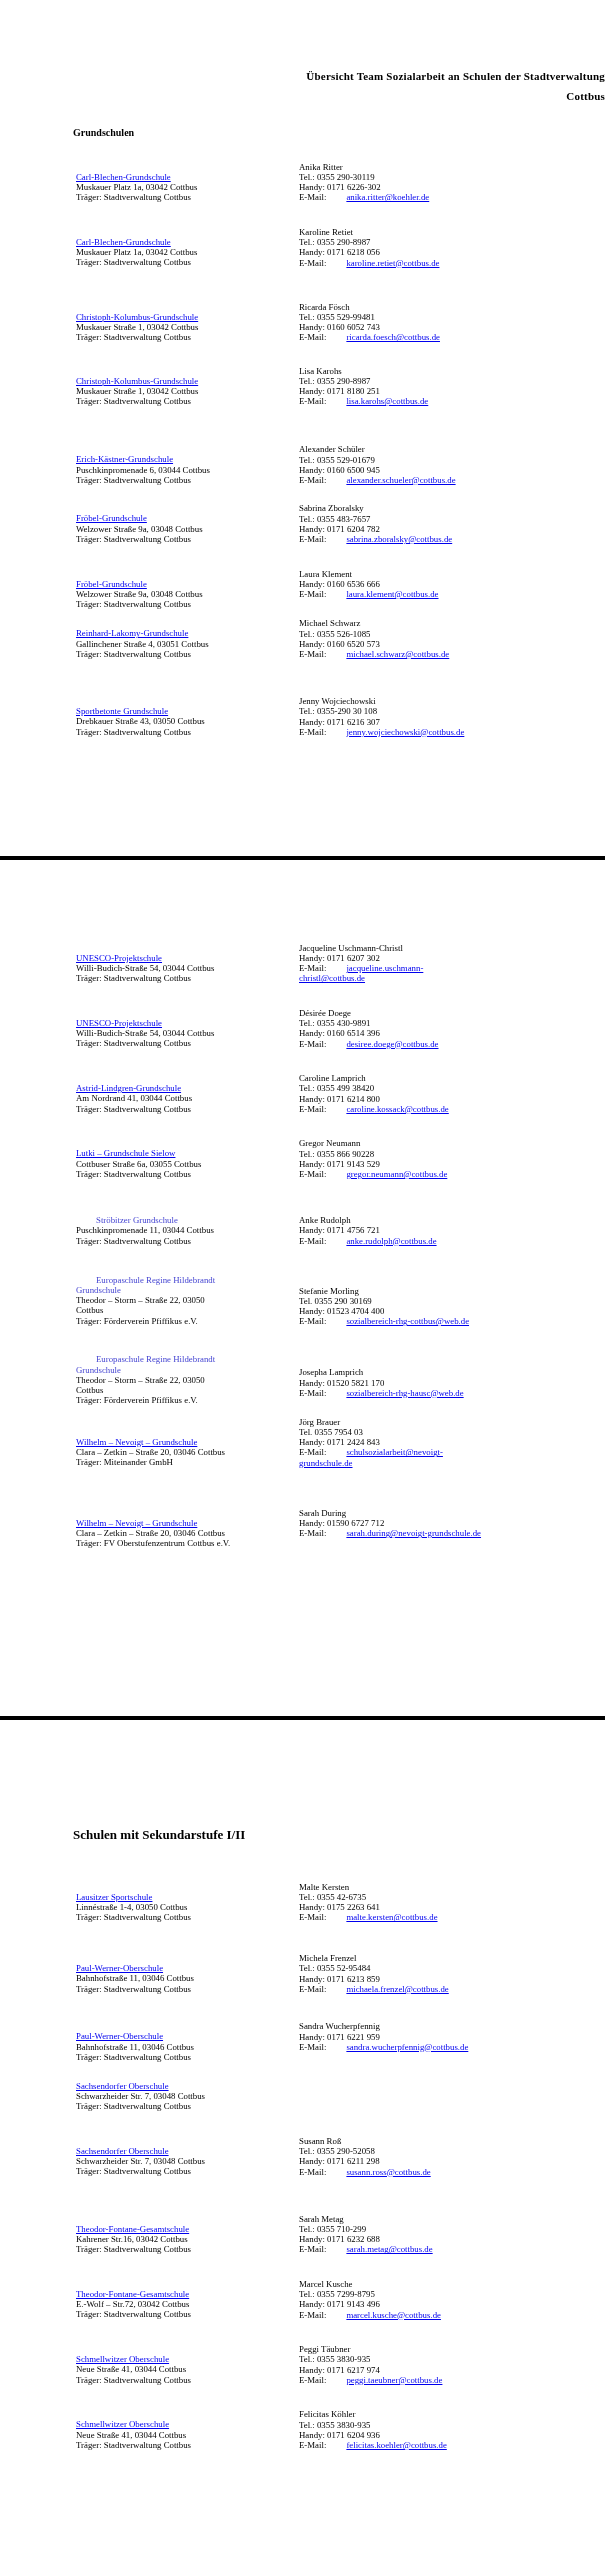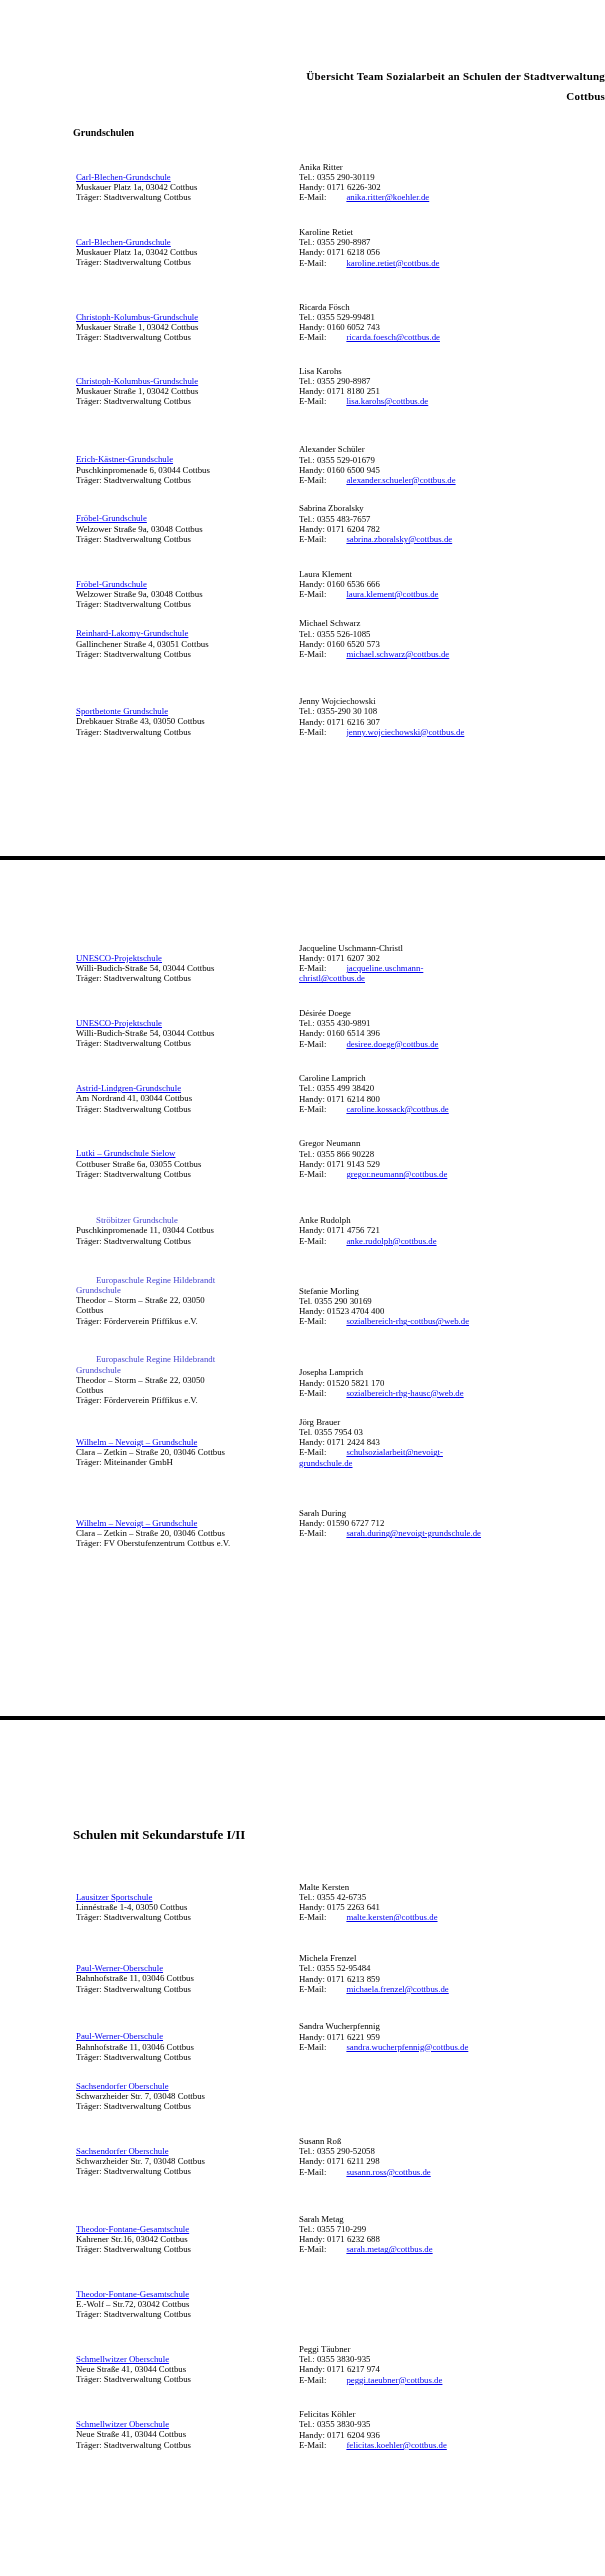--- a/index.html
+++ b/index.html
@@ -435,20 +435,28 @@
       <div class="contact-email-line"><span class="email-label">E-Mail:</span><a class="email-link">sarah.metag@cottbus.de</a></div>
     </div>
   </div>
 
   <div class="entry">
     <div class="school-block">
       <div class="school-name"><a class="school-link">Theodor-Fontane-Gesamtschule</a></div>
       <div class="school-address">E.-Wolf – Str.72, 03042 Cottbus</div>
       <div class="school-traeger">Träger: Stadtverwaltung Cottbus</div>
     </div>
+    <div class="contact-block">
+      <div class="contact-name">Marcel Kusche</div>
+      <div class="contact-phones">
+            <div class="contact-line">Tel.: 0355 7299-8795</div>
+            <div class="contact-line">Handy: 0171 9143 496</div>
+          </div>
+      <div class="contact-email-line"><span class="email-label">E-Mail:</span><a class="email-link">marcel.kusche@cottbus.de</a></div>
+    </div>
   </div>
 
   <div class="entry">
     <div class="school-block">
       <div class="school-name"><a class="school-link">Schmellwitzer Oberschule</a></div>
       <div class="school-address">Neue Straße 41, 03044 Cottbus</div>
       <div class="school-traeger">Träger: Stadtverwaltung Cottbus</div>
     </div>
     <div class="contact-block">
       <div class="contact-name">Peggi Täubner</div>

